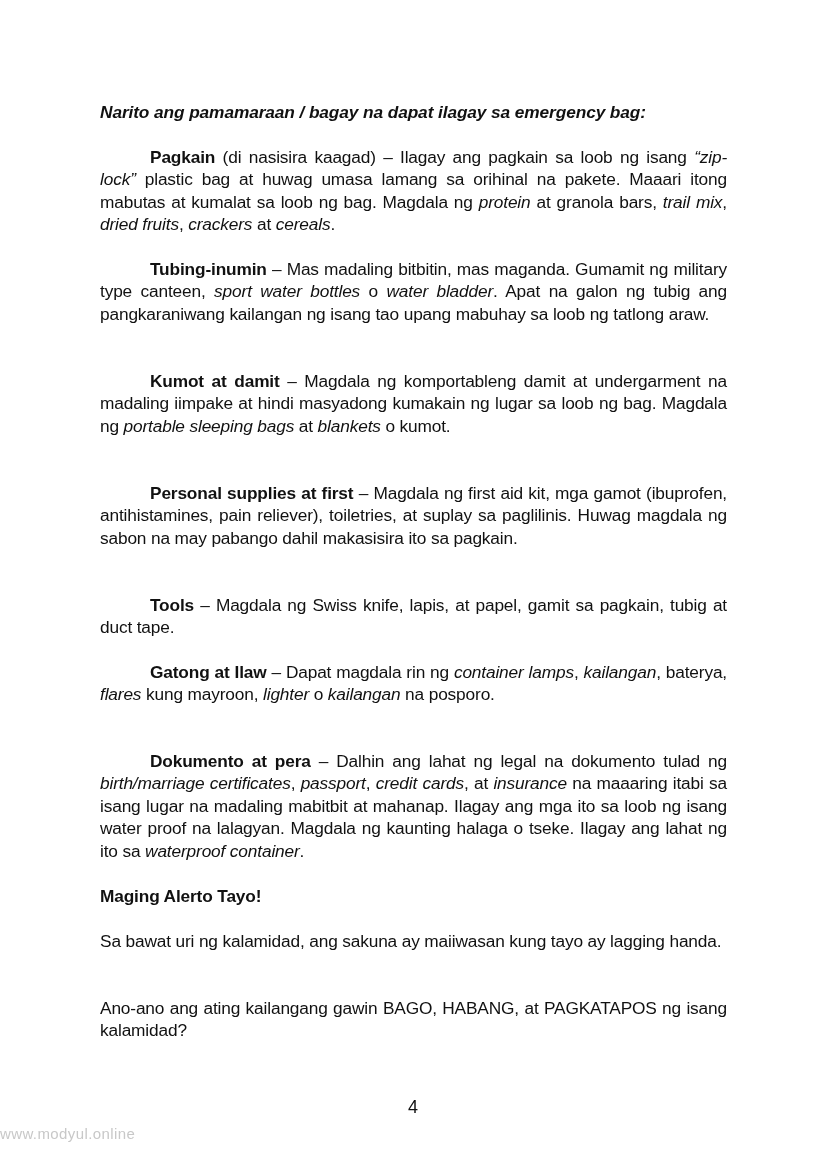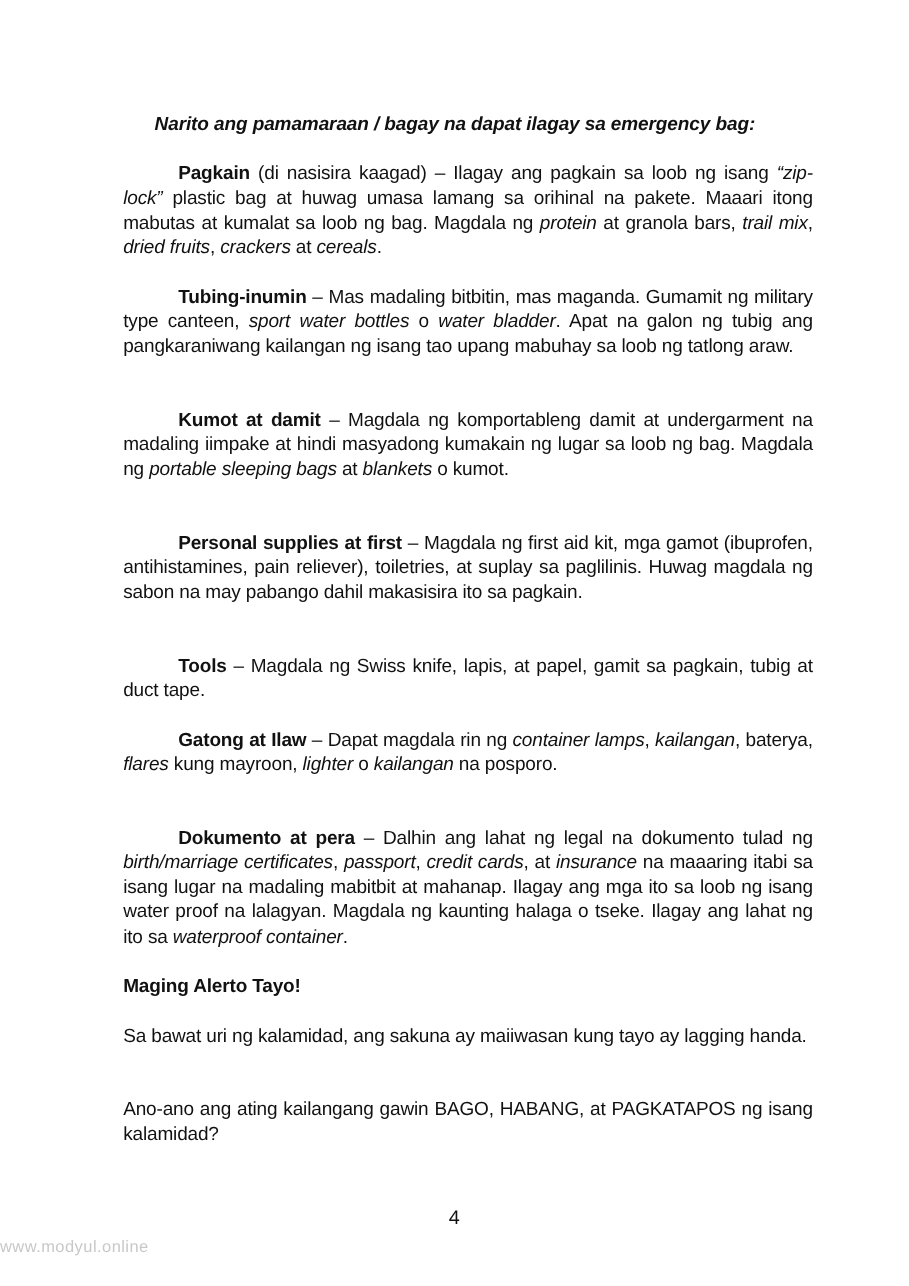--- a/index.html
+++ b/index.html
@@ -8,26 +8,26 @@
     font-family: "Liberation Sans", sans-serif; color: #111111;
   }
   .page { position: absolute; left: 100px; top: 0; width: 627px; }
   .para {
     font-size: 17.3px; line-height: 22.4px; text-align: justify; margin: 0;
     font-stretch: condensed; letter-spacing: -0.15px;
   }
   .indent { text-indent: 50px; }
   .heading-intro {
     position: absolute; top: 102px; left: 0; width: 627px;
-    font-weight: bold; font-style: italic; font-size: 17.3px; text-align: center;
+    font-weight: bold; font-style: italic; font-size: 17.3px; text-align: left;
     letter-spacing: -0.1px;
   }
   .b { font-weight: bold; }
   .i { font-style: italic; }
-  .block { position: absolute; left: 12px; width: 627px; }
+  .block { position: absolute; left: 0; width: 627px; }
   .page-number {
     position: absolute; top: 1097px; left: 0; width: 826px; text-align: center;
     font-size: 18px; color: #111;
   }
   .watermark {
     position: absolute; top: 1125px; left: 0; width: 826px; text-align: left;
     font-size: 15px; color: #c8c8c8; letter-spacing: 0.4px;
   }
 </style>
 </head>

